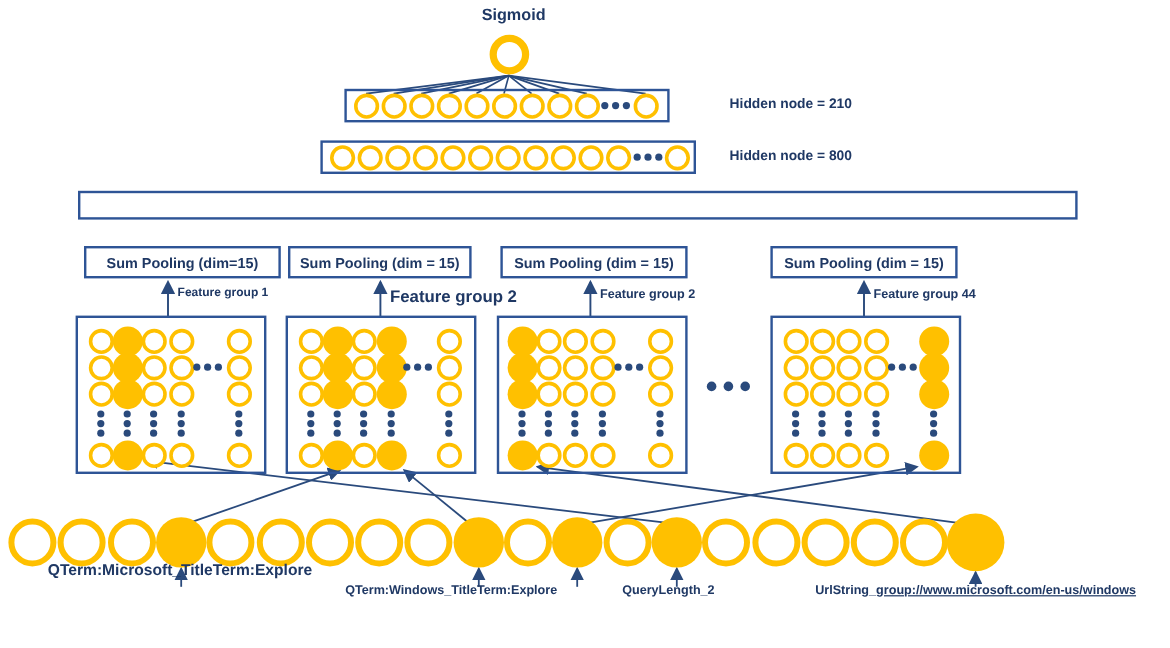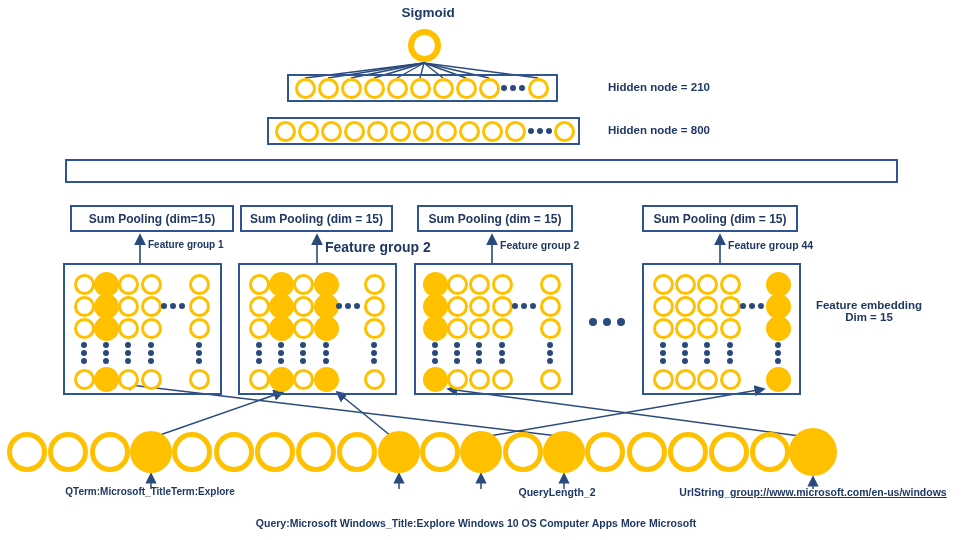--- a/index.html
+++ b/index.html
@@ -54,26 +54,21 @@
     </svg>
 
   <div class="abs navy-text ctr" style="left:428px;top:5px;font-size:13.5px;">Sigmoid</div>
   <div class="circle" style="left:408px;top:29px;width:33px;height:33px;border:6px solid #FFC000;"></div>
 
   <div class="abs navy-text" style="left:608px;top:81px;font-size:11.5px;">Hidden node = 210</div>
   <div class="abs navy-text" style="left:608px;top:124px;font-size:11.5px;">Hidden node = 800</div>
 
   <div class="box" style="left:65px;top:159px;width:833px;height:24px;"></div>
 
-  <div class="abs" style="left:806px;top:299px;width:126px;text-align:center;">
-    <div class="navy-text" style="font-size:11.5px;">Feature embedding</div>
-    <div class="navy-text" style="font-size:11.5px;">Dim = 15</div>
-  </div>
-
-  <div class="abs navy-text ctr" style="left:476px;top:517px;font-size:10.5px;">Query:Microsoft Windows_Title:Explore Windows 10 OS Computer Apps More Microsoft</div>
+
 <div class="box" style="left: 287px; top: 74px; width: 271px; height: 28px;"></div>
     <div class="circle" style="left: 294.5px; top: 77.5px; width: 21px; height: 21px; border: 3.5px solid rgb(255, 192, 0);"></div>
     <div class="circle" style="left: 317.5px; top: 77.5px; width: 21px; height: 21px; border: 3.5px solid rgb(255, 192, 0);"></div>
     <div class="circle" style="left: 340.5px; top: 77.5px; width: 21px; height: 21px; border: 3.5px solid rgb(255, 192, 0);"></div>
     <div class="circle" style="left: 363.5px; top: 77.5px; width: 21px; height: 21px; border: 3.5px solid rgb(255, 192, 0);"></div>
     <div class="circle" style="left: 386.5px; top: 77.5px; width: 21px; height: 21px; border: 3.5px solid rgb(255, 192, 0);"></div>
     <div class="circle" style="left: 409.5px; top: 77.5px; width: 21px; height: 21px; border: 3.5px solid rgb(255, 192, 0);"></div>
     <div class="circle" style="left: 432.5px; top: 77.5px; width: 21px; height: 21px; border: 3.5px solid rgb(255, 192, 0);"></div>
     <div class="circle" style="left: 455.5px; top: 77.5px; width: 21px; height: 21px; border: 3.5px solid rgb(255, 192, 0);"></div>
     <div class="circle" style="left: 478.5px; top: 77.5px; width: 21px; height: 21px; border: 3.5px solid rgb(255, 192, 0);"></div>
@@ -285,16 +280,17 @@
     <div class="circle" style="left: 420px; top: 432px; width: 40px; height: 40px; border: 5px solid rgb(255, 192, 0);"></div>
     <div class="circle" style="left: 460px; top: 431px; width: 42px; height: 42px; background: rgb(255, 192, 0);"></div>
     <div class="circle" style="left: 503px; top: 432px; width: 40px; height: 40px; border: 5px solid rgb(255, 192, 0);"></div>
     <div class="circle" style="left: 543px; top: 431px; width: 42px; height: 42px; background: rgb(255, 192, 0);"></div>
     <div class="circle" style="left: 585px; top: 432px; width: 40px; height: 40px; border: 5px solid rgb(255, 192, 0);"></div>
     <div class="circle" style="left: 627px; top: 432px; width: 40px; height: 40px; border: 5px solid rgb(255, 192, 0);"></div>
     <div class="circle" style="left: 668px; top: 432px; width: 40px; height: 40px; border: 5px solid rgb(255, 192, 0);"></div>
     <div class="circle" style="left: 709px; top: 432px; width: 40px; height: 40px; border: 5px solid rgb(255, 192, 0);"></div>
     <div class="circle" style="left: 750px; top: 432px; width: 40px; height: 40px; border: 5px solid rgb(255, 192, 0);"></div>
     <div class="circle" style="left: 789px; top: 428px; width: 48px; height: 48px; background: rgb(255, 192, 0);"></div>
-    <div class="abs navy-text ctr" style="left: 150px; top: 486px; font-size: 10px;">QTerm:Microsoft_TitleTerm:Explore</div>
+    <div class="abs navy-text ctr" style="left: 150px; top: 467px; font-size: 13px;">QTerm:Microsoft_TitleTerm:Explore</div>
+    <div class="abs navy-text ctr" style="left: 376px; top: 486px; font-size: 10.5px;">QTerm:Windows_TitleTerm:Explore</div>
     <div class="abs navy-text ctr" style="left: 557px; top: 486px; font-size: 10.5px;">QueryLength_2</div>
     <div class="abs navy-text ctr" style="left: 813px; top: 486px; font-size: 10.5px;"><span>UrlString_</span><span class="url-link">group://www.microsoft.com/en-us/windows</span></div>
   </div>
 
 </body></html>

